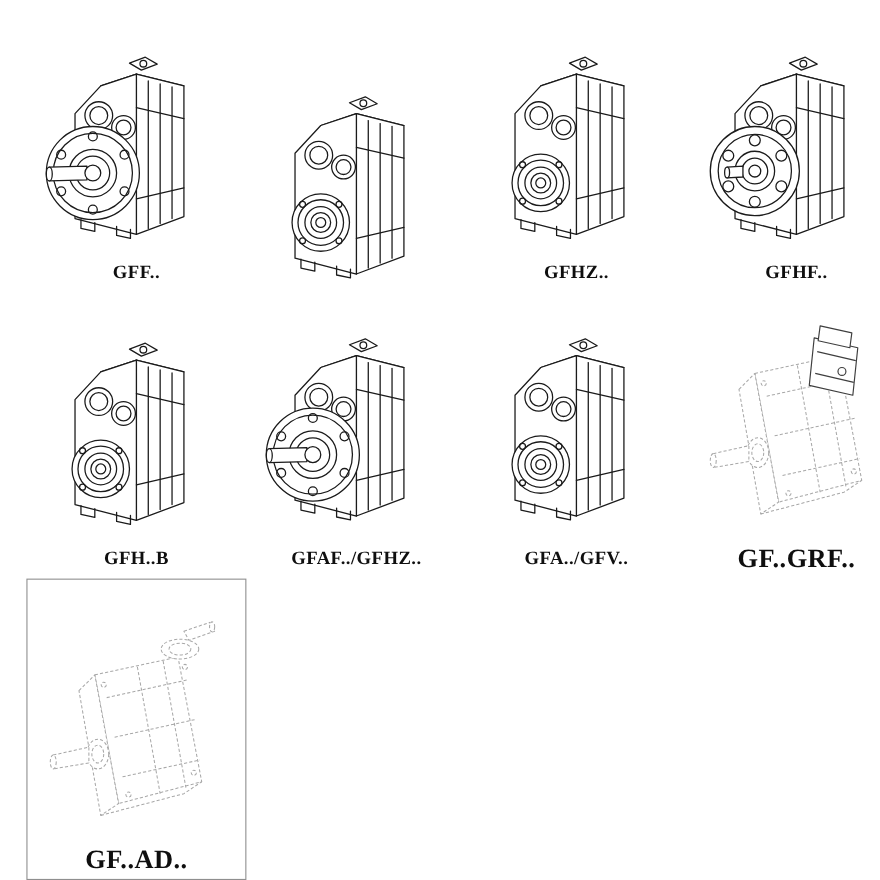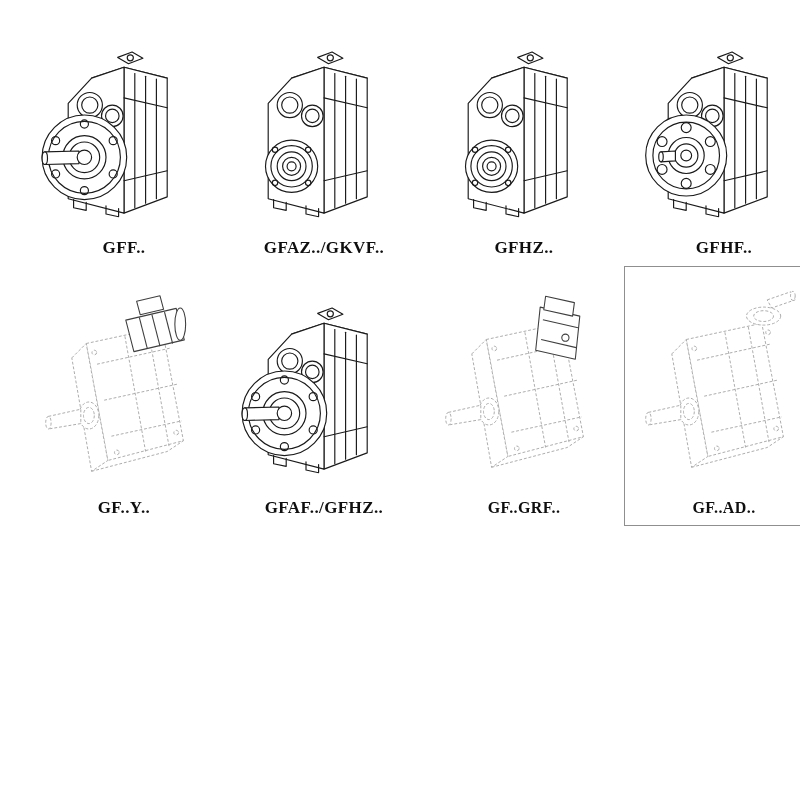--- a/index.html
+++ b/index.html
@@ -17,21 +17,21 @@
   }
   figure.cell { margin: 0; display: flex; flex-direction: column; align-items: center; }
   .draw { flex: 1 1 auto; width: 100%; display: flex; align-items: flex-end; justify-content: center; }
   .draw svg { width: 180px; height: 212px; display: block; }
   .r3 .draw svg { height: 220px; }
   .label {
     height: 36px; display: flex; align-items: center; justify-content: center;
     font-weight: 700; font-size: 17px; color: #0f0f0f; letter-spacing: .4px;
     white-space: nowrap;
   }
-  .label.big { font-size: 16px; }
+  .label.big { font-size: 24px; }
   .boxed { outline: 1px solid #8f8f8f; outline-offset: -1px; }
 
   
   .dark  { stroke: #1b1b1b; stroke-width: 1.3; fill: none; stroke-linejoin: round; stroke-linecap: round; }
   .light { stroke: #a8a8a8; stroke-width: 1.05; fill: none; stroke-dasharray: 3.2 2.1; stroke-linejoin: round; }
   .motorg{ stroke: #3f3f3f; stroke-width: 1.2; fill: none; stroke-linejoin: round; }
   .wf    { fill: #ffffff; }
   .defs-holder { position: absolute; width: 0; height: 0; overflow: hidden; }
 </style>
 </head>
@@ -196,21 +196,20 @@
     </div>
     <figcaption class="label">GFF..</figcaption>
   </figure>
 
   <figure class="cell">
     <div class="draw">
       <svg viewBox="0 0 200 230" role="img">
         <use href="#sym-hollow-gearbox" xlink:href="#sym-hollow-gearbox"></use>
       </svg>
     </div>
-    <figcaption class="label">GFAZ../GKVF..</figcaption>
   </figure>
 
   <figure class="cell">
     <div class="draw">
       <svg viewBox="0 0 200 230" role="img">
         <use href="#sym-hollow-gearbox" xlink:href="#sym-hollow-gearbox"></use>
       </svg>
     </div>
     <figcaption class="label">GFHZ..</figcaption>
   </figure>
@@ -218,44 +217,52 @@
   <figure class="cell">
     <div class="draw">
       <svg viewBox="0 0 200 230" role="img">
         <use href="#sym-flange-face-gearbox" xlink:href="#sym-flange-face-gearbox"></use>
       </svg>
     </div>
     <figcaption class="label">GFHF..</figcaption>
   </figure>
 
 
-
-
-  <figure class="cell">
-    <div class="draw">
-      <svg viewBox="0 0 200 230" role="img">
-        <use href="#sym-motor-gearbox" xlink:href="#sym-motor-gearbox"></use>
-      </svg>
-    </div>
-    <figcaption class="label">GF..Y..</figcaption>
-  </figure>
+  <figure class="cell">
+    <div class="draw">
+      <svg viewBox="0 0 200 230" role="img">
+        <use href="#sym-hollow-gearbox" xlink:href="#sym-hollow-gearbox"></use>
+      </svg>
+    </div>
+    <figcaption class="label">GFH..B</figcaption>
+  </figure>
+
+
 
   <figure class="cell r3">
     <div class="draw">
       <svg viewBox="0 0 200 230" role="img">
         <use href="#sym-flange-gearbox" xlink:href="#sym-flange-gearbox"></use>
       </svg>
     </div>
     <figcaption class="label">GFAF../GFHZ..</figcaption>
   </figure>
 
-
   <figure class="cell r3">
     <div class="draw">
       <svg viewBox="0 0 200 230" role="img">
+        <use href="#sym-hollow-gearbox" xlink:href="#sym-hollow-gearbox"></use>
+      </svg>
+    </div>
+    <figcaption class="label">GFA../GFV..</figcaption>
+  </figure>
+
+  <figure class="cell r3">
+    <div class="draw">
+      <svg viewBox="0 0 200 230" role="img">
         <use href="#sym-adapter-box-gearbox" xlink:href="#sym-adapter-box-gearbox"></use>
       </svg>
     </div>
     <figcaption class="label big">GF..GRF..</figcaption>
   </figure>
 
   <figure class="cell r3 boxed">
     <div class="draw">
       <svg viewBox="0 0 200 230" role="img">
         <use href="#sym-input-shaft-gearbox" xlink:href="#sym-input-shaft-gearbox"></use>

